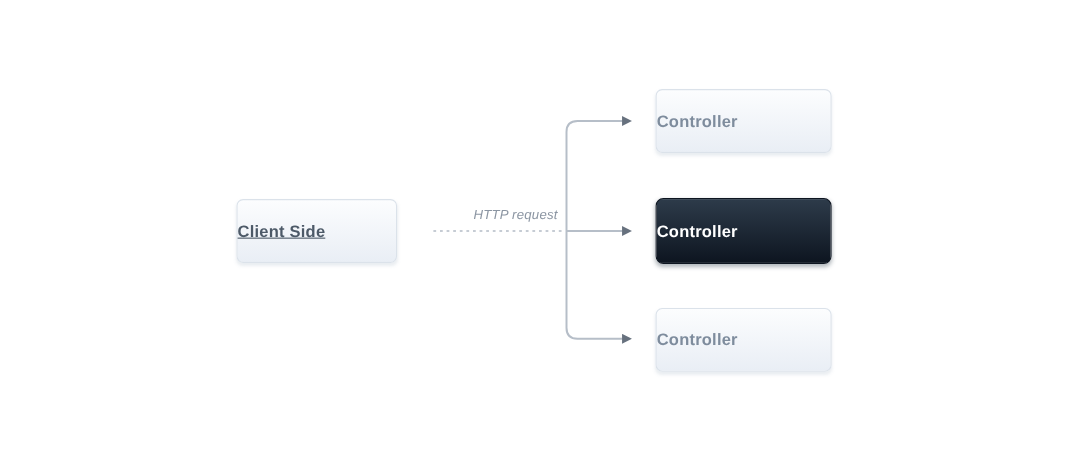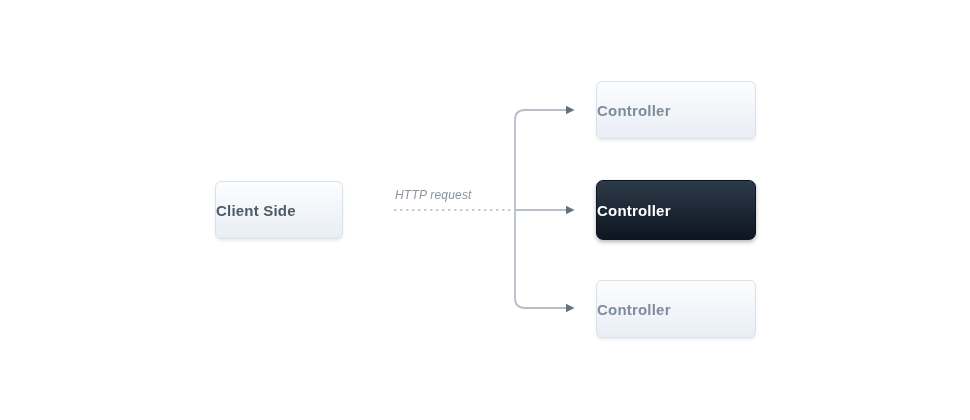--- a/index.html
+++ b/index.html
@@ -36,30 +36,31 @@
     color: var(--client-text);
   }
   .node--dark {
     background: linear-gradient(180deg, var(--dark-box-bg-top) 0%, var(--dark-box-bg-bottom) 100%);
     border: 1px solid var(--dark-box-bg-bottom);
     box-shadow: 0 2px 4px rgba(30, 45, 60, 0.35);
     color: var(--dark-box-text);
     font-weight: 700;
     border-radius: 7px;
   }
-  #client-box   { left: 215px; top: 181px; width: 128px; height: 58px; }
+  #client-box   { left: 215px; top: 181px; width: 146px; height: 58px; text-decoration: underline; }
   #ctrl-top     { left: 596px; top:  81px; width: 160px; height: 58px; }
   #ctrl-mid     { left: 596px; top: 180px; width: 160px; height: 60px; }
   #ctrl-bottom  { left: 596px; top: 280px; width: 160px; height: 58px; }
 
   .arrow-label {
     position: absolute;
     left: 395px;
     top: 188px;
     width: 112px;
+    text-align: right;
     font-size: 12px;
     font-style: italic;
     color: var(--label-text);
     letter-spacing: 0.2px;
   }
   svg.connectors {
     position: absolute;
     left: 0;
     top: 0;
     pointer-events: none;

